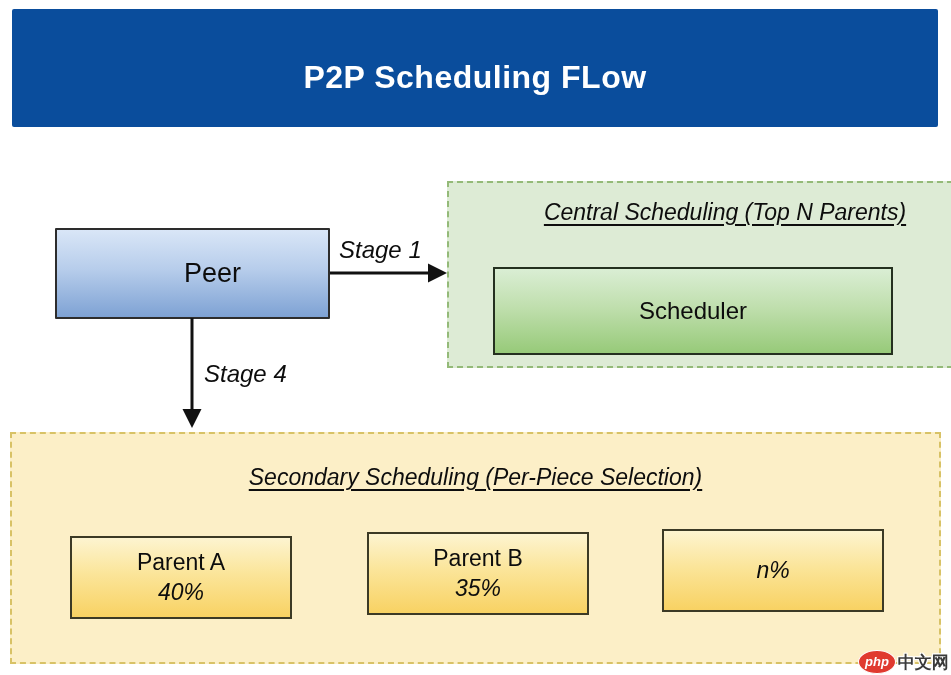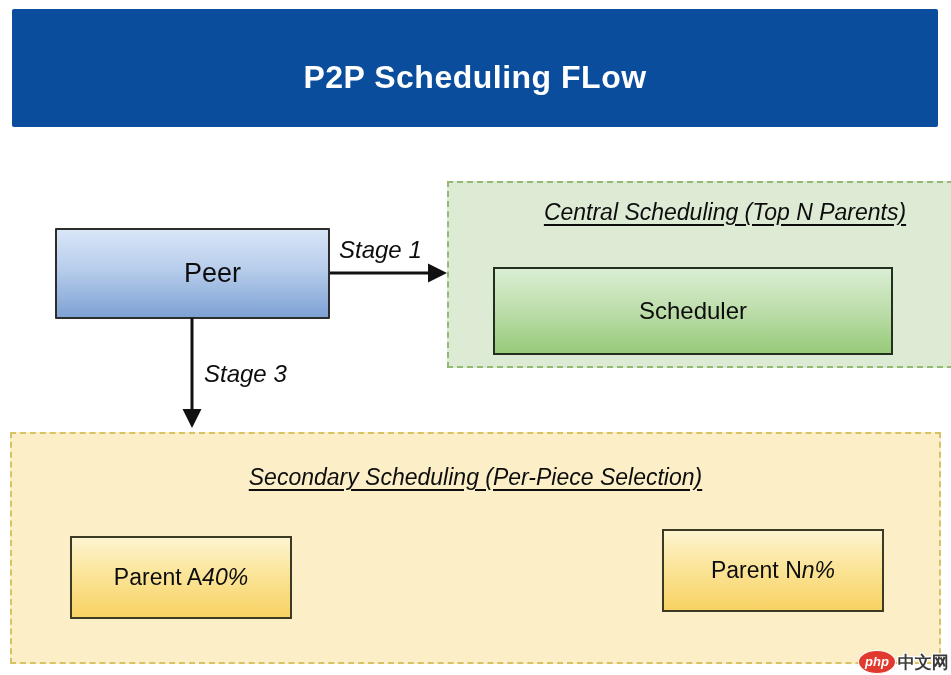--- a/index.html
+++ b/index.html
@@ -90,21 +90,21 @@
     border: 2px dashed #d8c266;
   }
   .secondary .group-title { top: 30px; }
 
   .parent-box {
     position: absolute;
     width: 222px; height: 83px;
     box-sizing: border-box;
     border: 2px solid #3c3a25;
     background: linear-gradient(to bottom, #fdf4d0 0%, #fbe59a 45%, #f8d263 100%);
-    display: flex; 
+    display: flex; flex-direction: column;
     align-items: center; justify-content: center;
     line-height: 1.3;
   }
   .parent-a { left: 58px;  top: 102px; }
   .parent-b { left: 355px; top: 98px; }
   .parent-n { left: 650px; top: 95px; }
   .parent-name { font-size: 23px; color: #0d0d0d; }
   .parent-share { font-size: 23px; font-style: italic; color: #0d0d0d; }
 
   
@@ -150,40 +150,43 @@
       <line x1="330" y1="273" x2="431" y2="273"></line>
       <polygon points="447,273 428,263.5 428,282.5"></polygon>
     </g>
     <g>
       <line x1="192" y1="318" x2="192" y2="412"></line>
       <polygon points="192,428 182.5,409 201.5,409"></polygon>
     </g>
   </svg>
 
   <div class="abs stage-label stage1-label">Stage 1</div>
-  <div class="abs stage-label stage2-label">Stage 3</div>
+  <div class="abs stage-label stage2-label">Stage 4</div>
 
   <div class="abs central">
     <div class="group-title">Central Scheduling (Top N Parents)</div>
     <div class="scheduler-box">
       <span>Scheduler</span>
     </div>
   </div>
 
   <div class="abs secondary">
     <div class="group-title">Secondary Scheduling (Per-Piece Selection)</div>
 
     <div class="parent-box parent-a">
       <div class="parent-name">Parent A</div>
       <div class="parent-share">40%</div>
     </div>
 
+    <div class="parent-box parent-b">
+      <div class="parent-name">Parent B</div>
+      <div class="parent-share">35%</div>
+    </div>
 
     <div class="parent-box parent-n">
-      <div class="parent-name">Parent N</div>
       <div class="parent-share">n%</div>
     </div>
   </div>
 
   <div class="abs watermark">
     <span class="php-badge">php</span>
     <span class="site-name">中文网</span>
   </div>
 
 </div>

